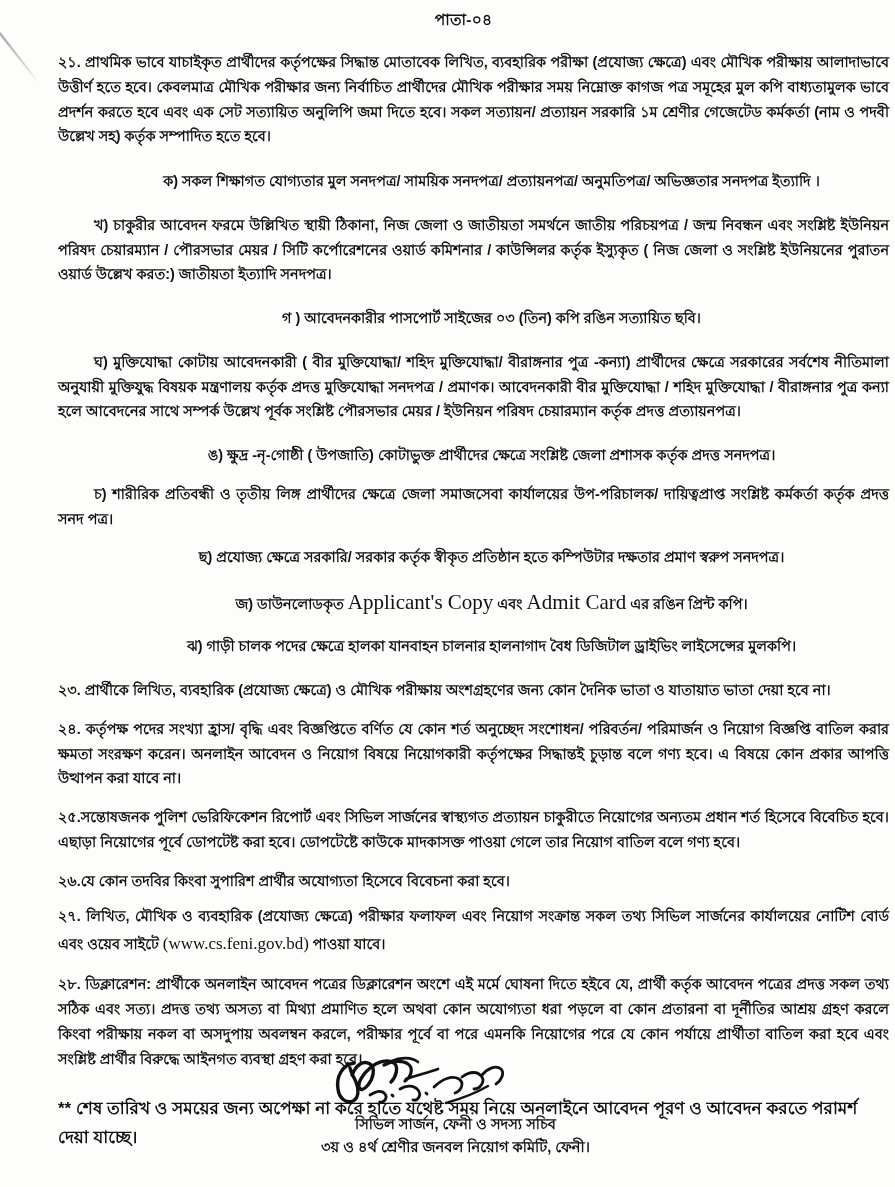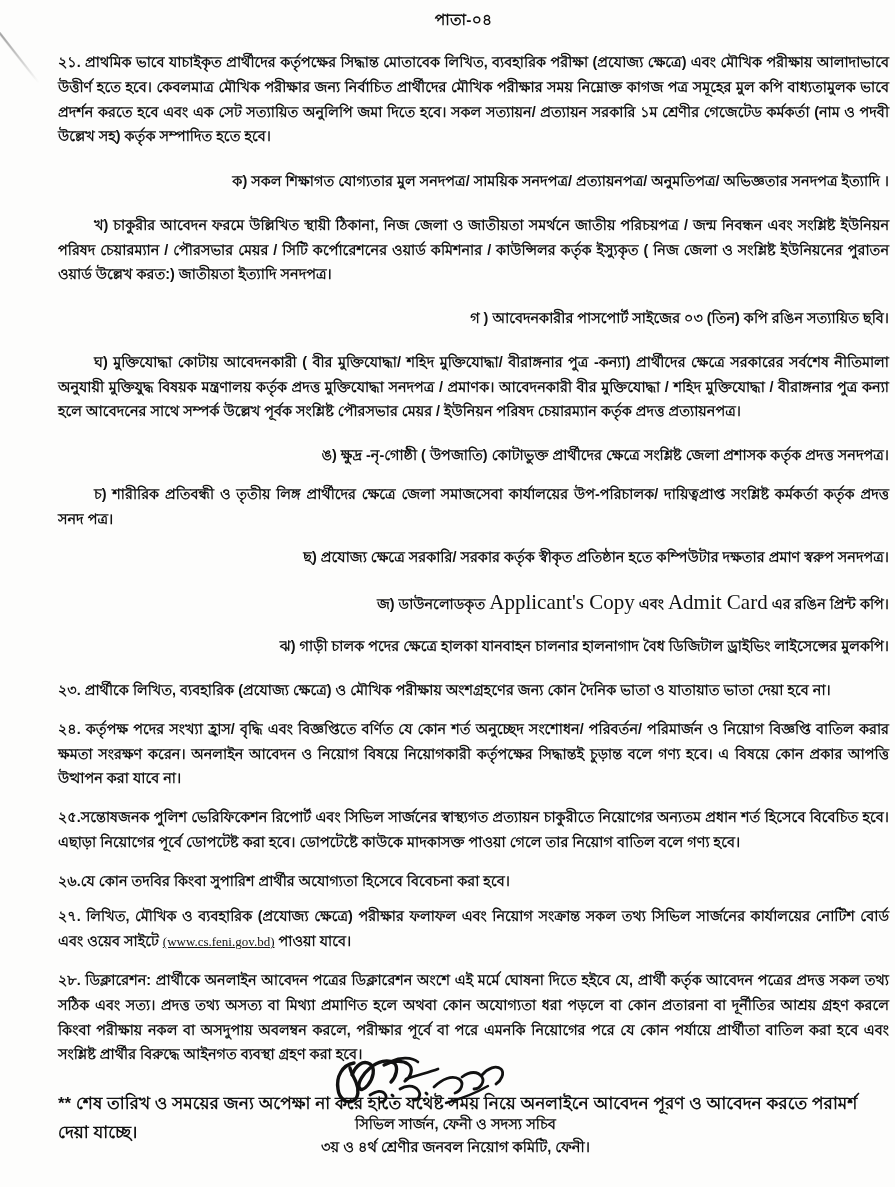--- a/index.html
+++ b/index.html
@@ -65,42 +65,41 @@
   p.item {
     margin: 0 0 14px 0;
     font-size: 14.4px;
     line-height: 1.72;
     text-align: justify;
     text-justify: inter-word;
     padding-left: 16px;
     text-indent: 36px;
     font-weight: 600;
   }
-  p.item.short { text-align: right; }
+  p.item.short { text-align: center; }
   p.item.gap { margin-bottom: 19px; }
 
   p.note {
     margin: 22px 0 0 0;
     font-size: 17px;
     line-height: 1.72;
     text-align: left;
     padding-left: 16px;
     font-weight: 600;
   }
 
   .latin {
     font-family: "Liberation Serif", "DejaVu Serif", serif;
     font-weight: 400;
     font-size: 21px;
   }
   .url {
     font-family: "Liberation Serif", "DejaVu Serif", serif;
     font-weight: 400;
-    font-size: 13px;
-    text-decoration: underline;
+    font-size: 17px;
   }
 
   
   .sign-block {
     position: absolute;
     left: 0;
     right: 0;
     bottom: 27px;
     text-align: center;
   }

